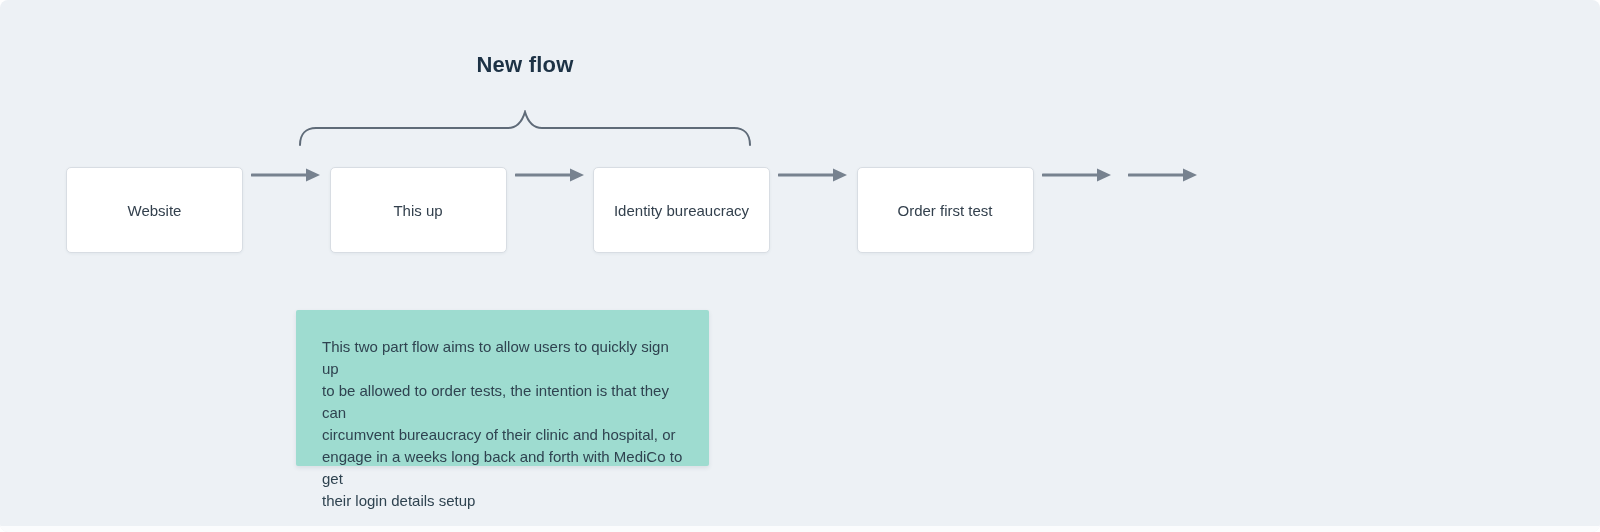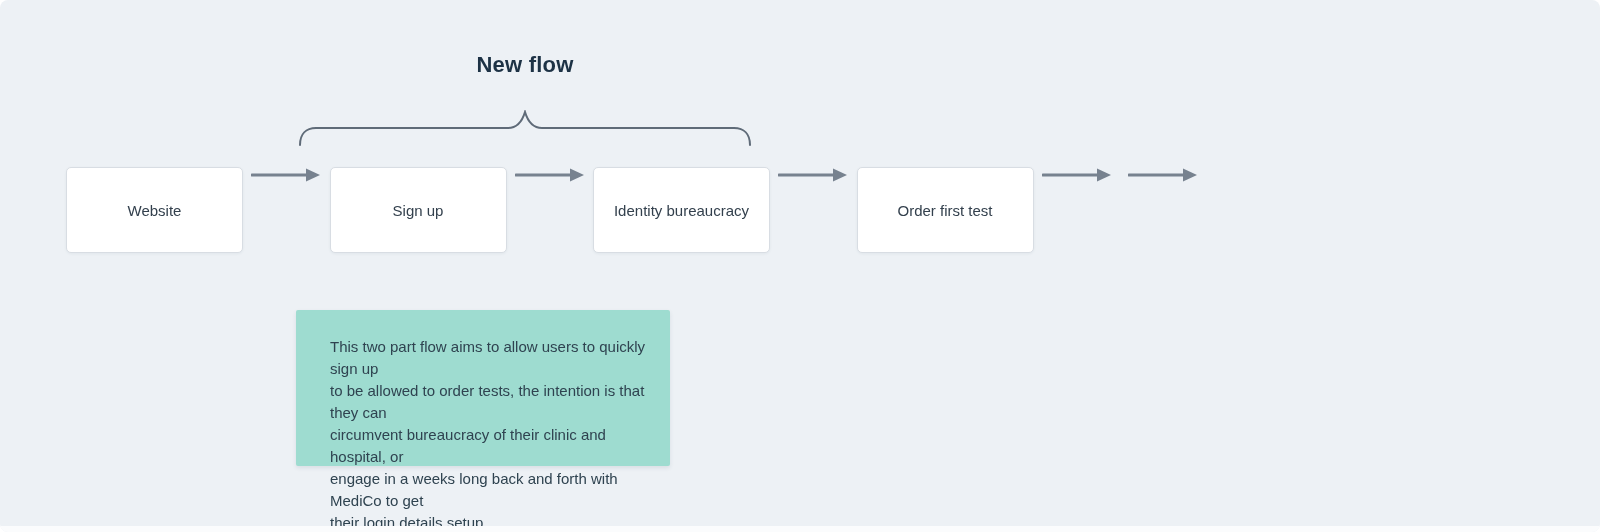--- a/index.html
+++ b/index.html
@@ -34,24 +34,24 @@
   .step-label{
     font-size:15px; color:var(--box_text); text-align:center;
     line-height:21px; white-space:pre-line; padding:0 8px;
   }
   .arrow-gap{
     width:86.5px; flex:0 0 auto;
     display:flex; align-items:center; justify-content:center;
     color:var(--arrow);
   }
   .note{
-    position:absolute; left:296px; top:310px; width:374px; height:156px;
+    position:absolute; left:296px; top:310px; width:413px; height:156px;
     background:var(--note_fill); border-radius:2px;
     box-shadow:0 2px 4px rgba(40,60,80,0.10);
-    padding:26px 22px 0 34px;
+    padding:26px 22px 0 26px;
   }
   .note-text{
     font-size:15px; line-height:22px; color:var(--note_text); white-space:pre-line;
   }
   .bottom-strip{
     position:absolute; left:0; bottom:0; width:100%; height:6px;
     background:var(--bottom_strip);
   }
 </style>
 </head>
@@ -69,21 +69,21 @@
       <div class="step-box">
         <div class="step-label">Website</div>
       </div>
       <div class="arrow-gap">
         <svg width="70" height="16" viewBox="0 0 70 16">
           <line x1="1" y1="8" x2="57" y2="8" stroke="currentColor" stroke-width="3" stroke-linecap="round"></line>
           <polygon points="55,1.5 69,8 55,14.5" fill="currentColor"></polygon>
         </svg>
       </div>
       <div class="step-box">
-        <div class="step-label">Sign up</div>
+        <div class="step-label">This up</div>
       </div>
       <div class="arrow-gap">
         <svg width="70" height="16" viewBox="0 0 70 16">
           <line x1="1" y1="8" x2="57" y2="8" stroke="currentColor" stroke-width="3" stroke-linecap="round"></line>
           <polygon points="55,1.5 69,8 55,14.5" fill="currentColor"></polygon>
         </svg>
       </div>
       <div class="step-box">
         <div class="step-label">Identity bureaucracy</div>
       </div>

